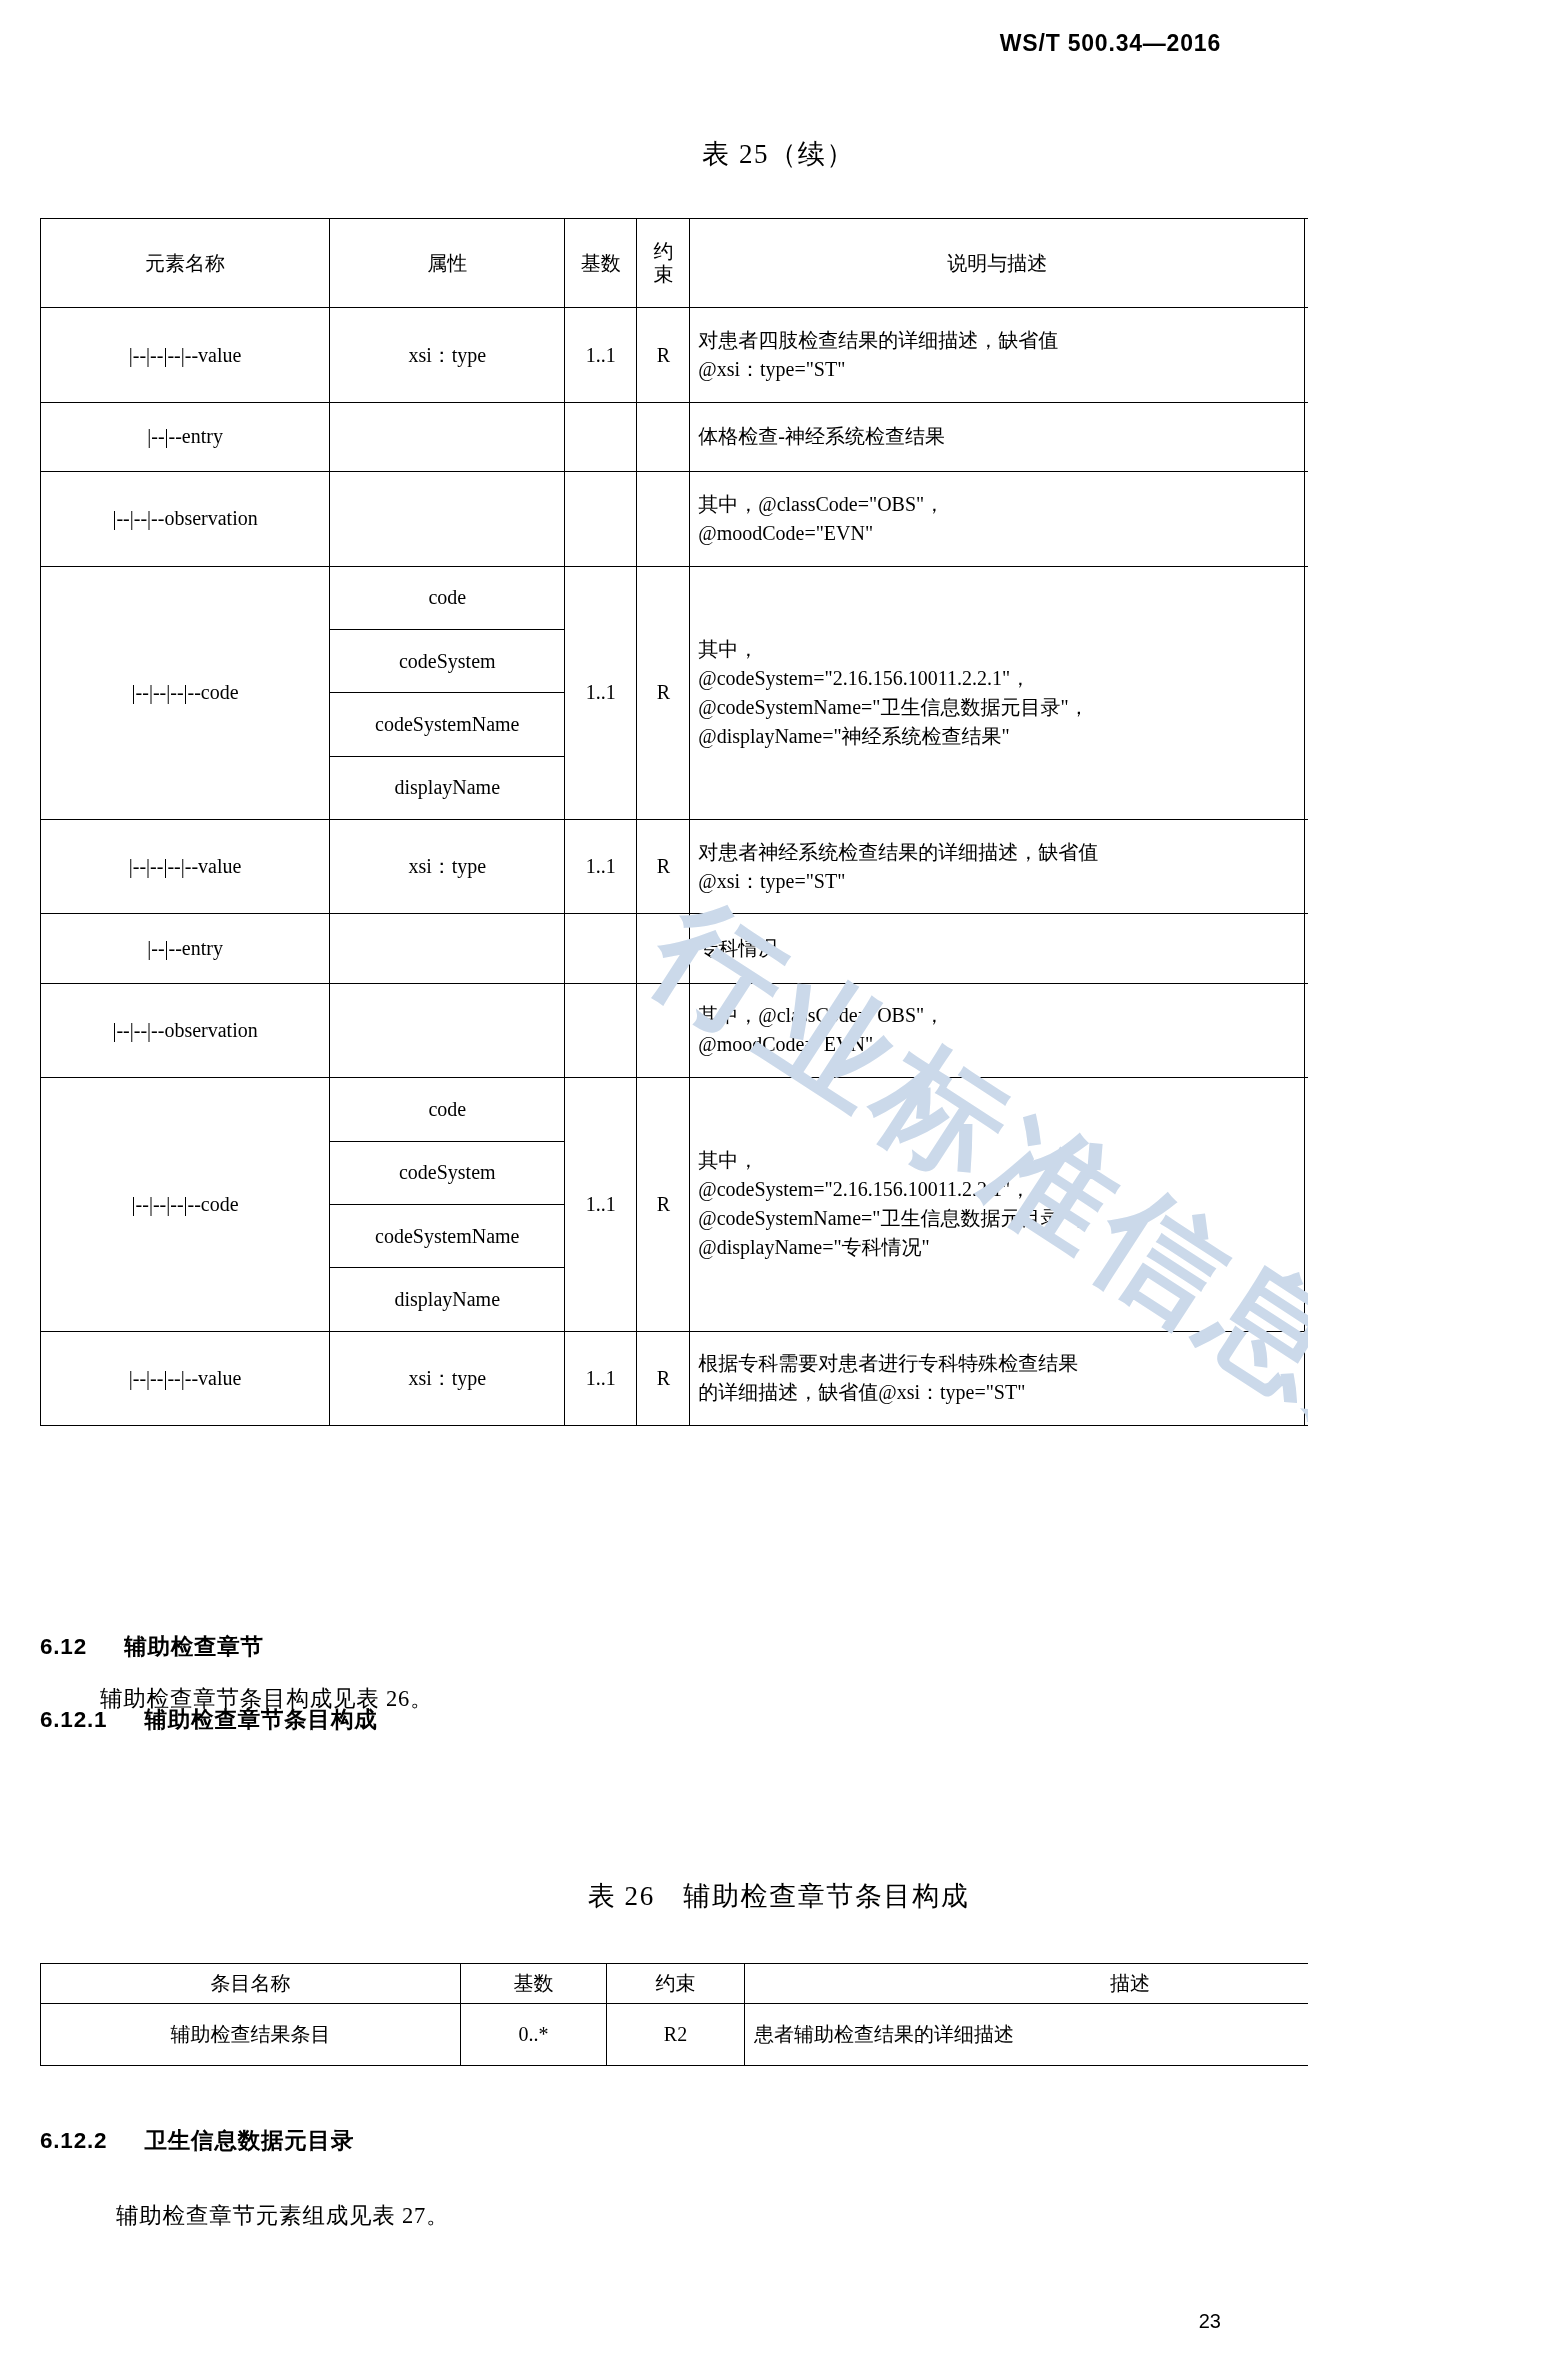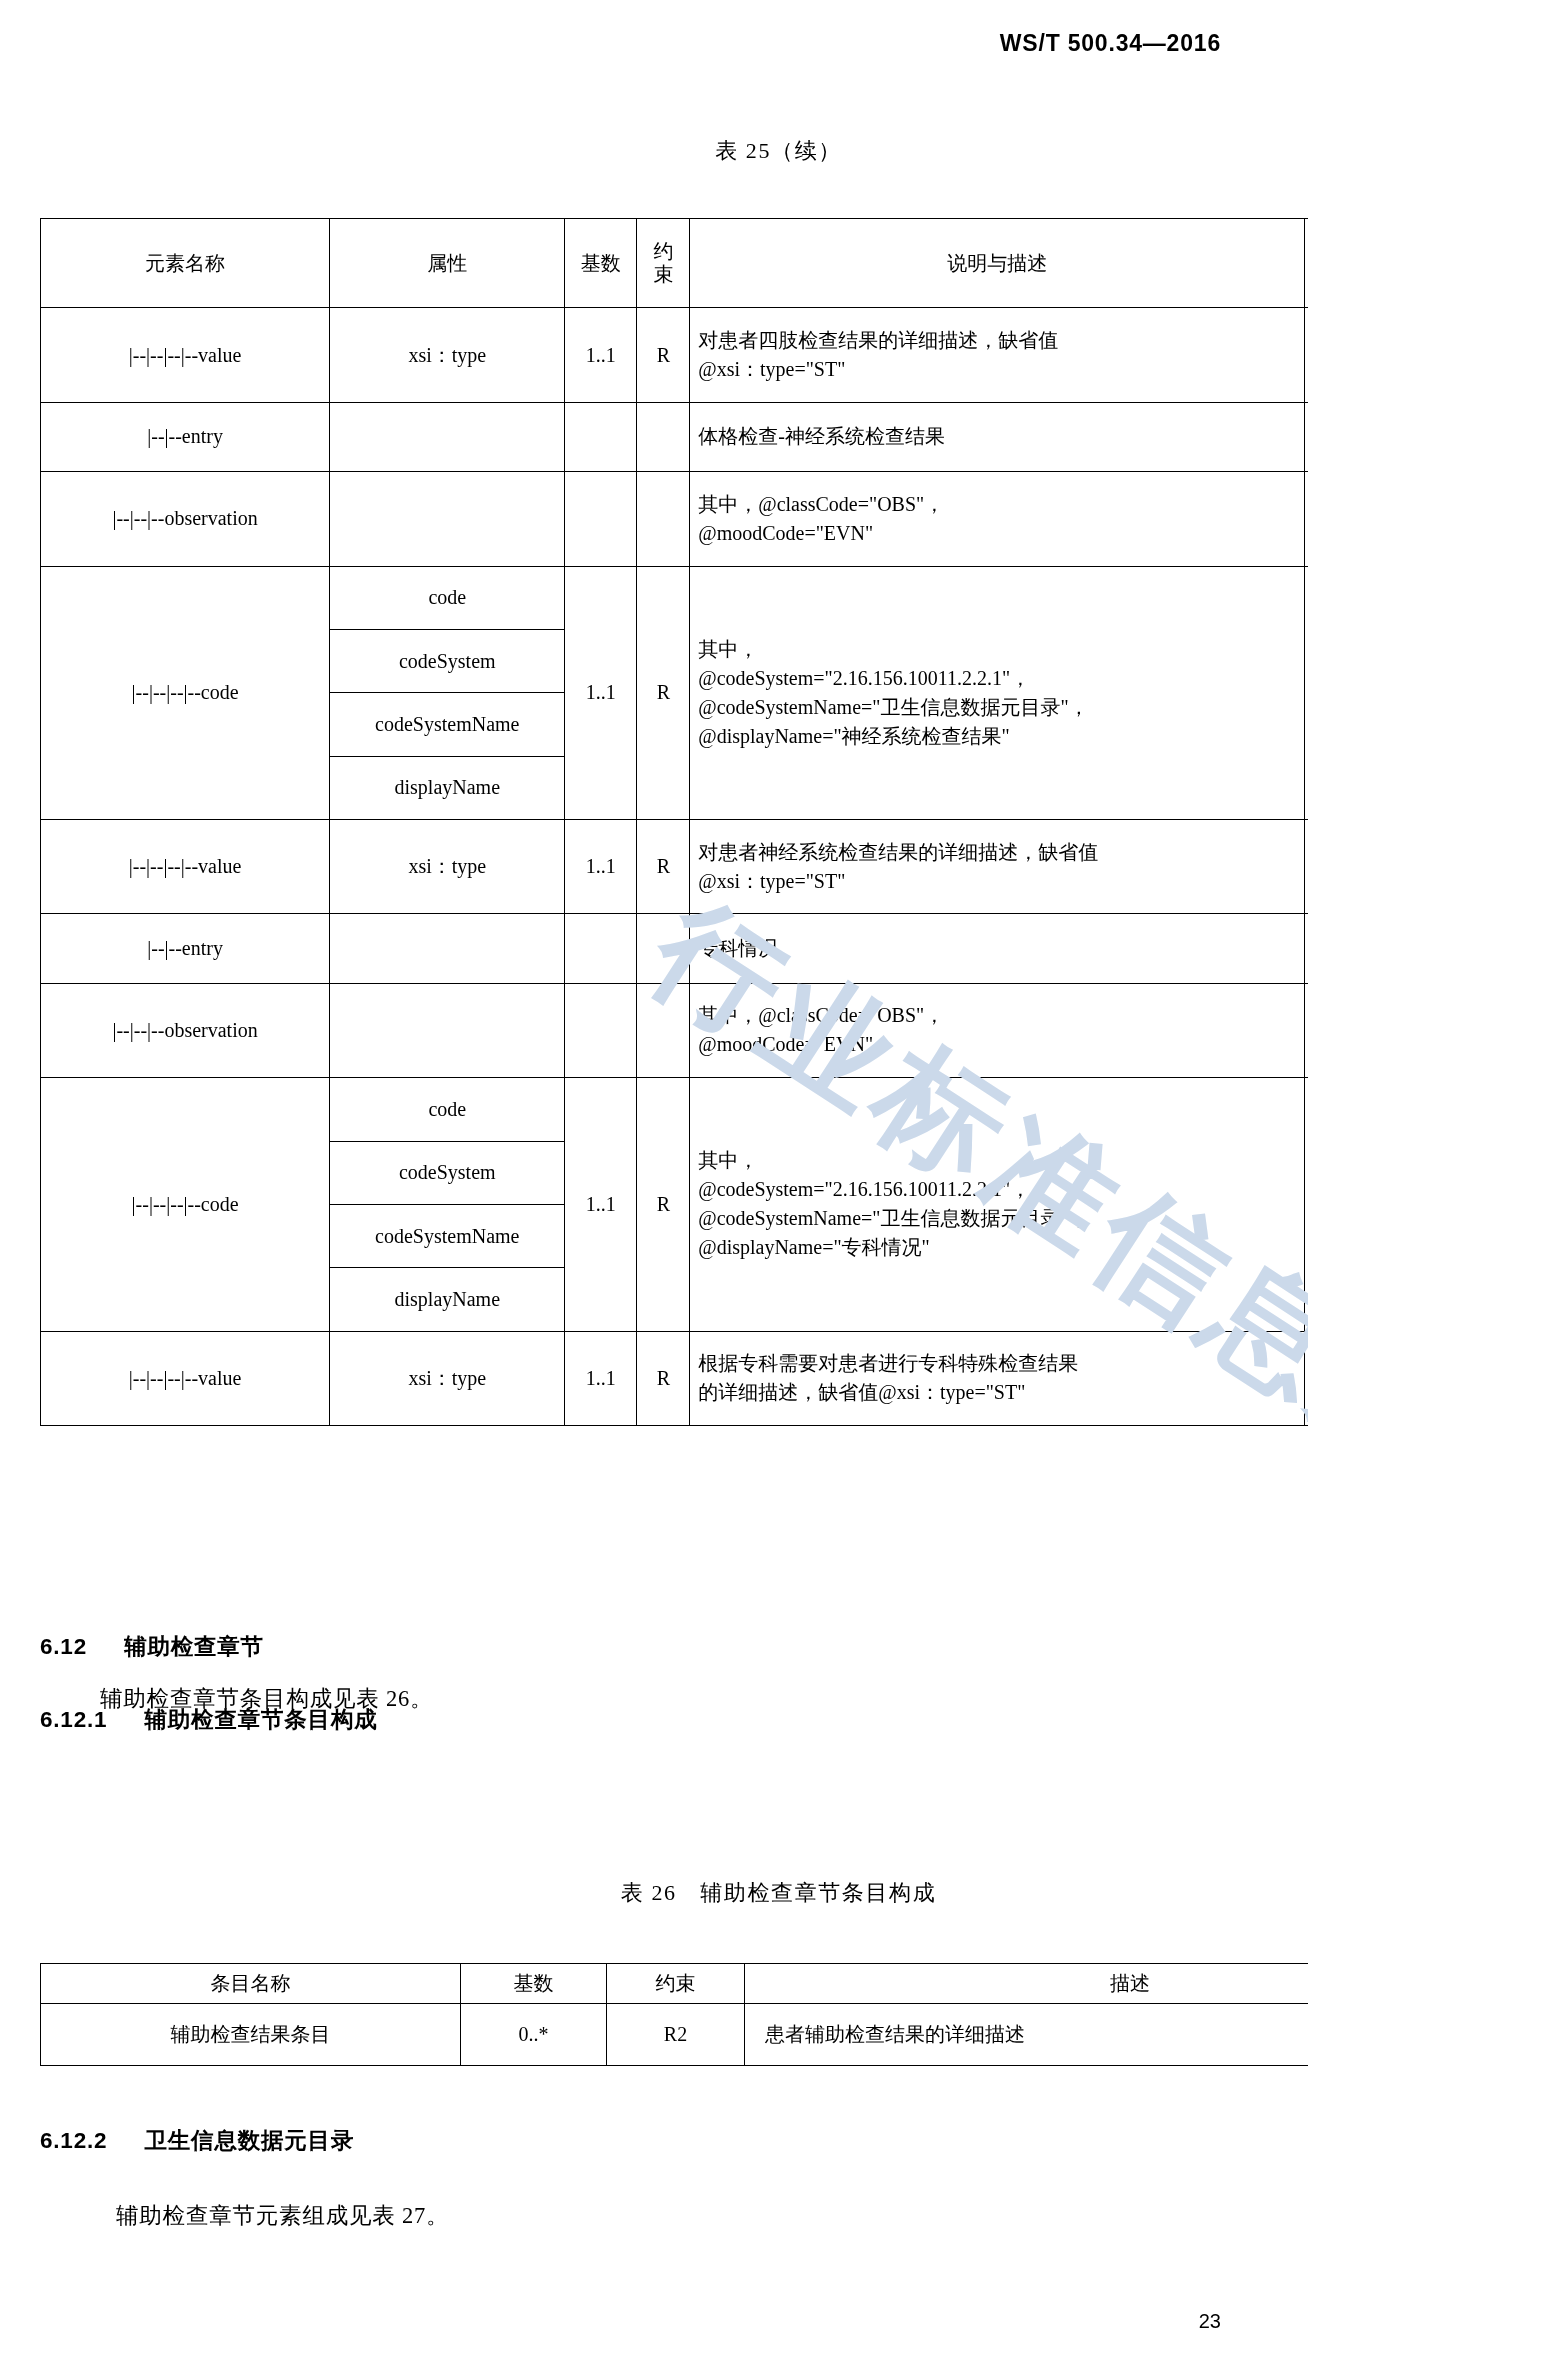--- a/index.html
+++ b/index.html
@@ -25,21 +25,21 @@
     position: absolute;
     top: 29.5px;
     right: 87px;
     font-family: "Liberation Sans", sans-serif;
     font-weight: bold;
     font-size: 23px;
     letter-spacing: 0.8px;
   }
   .table-caption {
     text-align: center;
-    font-size: 22px;
+    font-size: 27px;
     font-family: "Liberation Serif", serif;
     letter-spacing: 1.6px;
   }
   
   .tbl {
     border-collapse: collapse;
     table-layout: fixed;
     font-size: 20px;
   }
   .tbl td, .tbl th {
@@ -315,21 +315,21 @@
         <th class="ctr">基数</th>
         <th class="ctr">约束</th>
         <th class="ctr">描述</th>
       </tr>
     </thead>
     <tbody>
       <tr>
         <td class="ctr">辅助检查结果条目</td>
         <td class="ctr">0..*</td>
         <td class="ctr">R2</td>
-        <td class="lft" style="padding-left:20px;">患者辅助检查结果的详细描述</td>
+        <td class="lft" style="padding-left:9px;">患者辅助检查结果的详细描述</td>
       </tr>
     </tbody>
   </table>
 
   <div class="sec-h" style="position:absolute; left:40px; top:2125px;">
     <span>6.12.2</span>
     <span style="display:inline-block;width:23px;"></span>
     <span>卫生信息数据元目录</span>
   </div>
 

